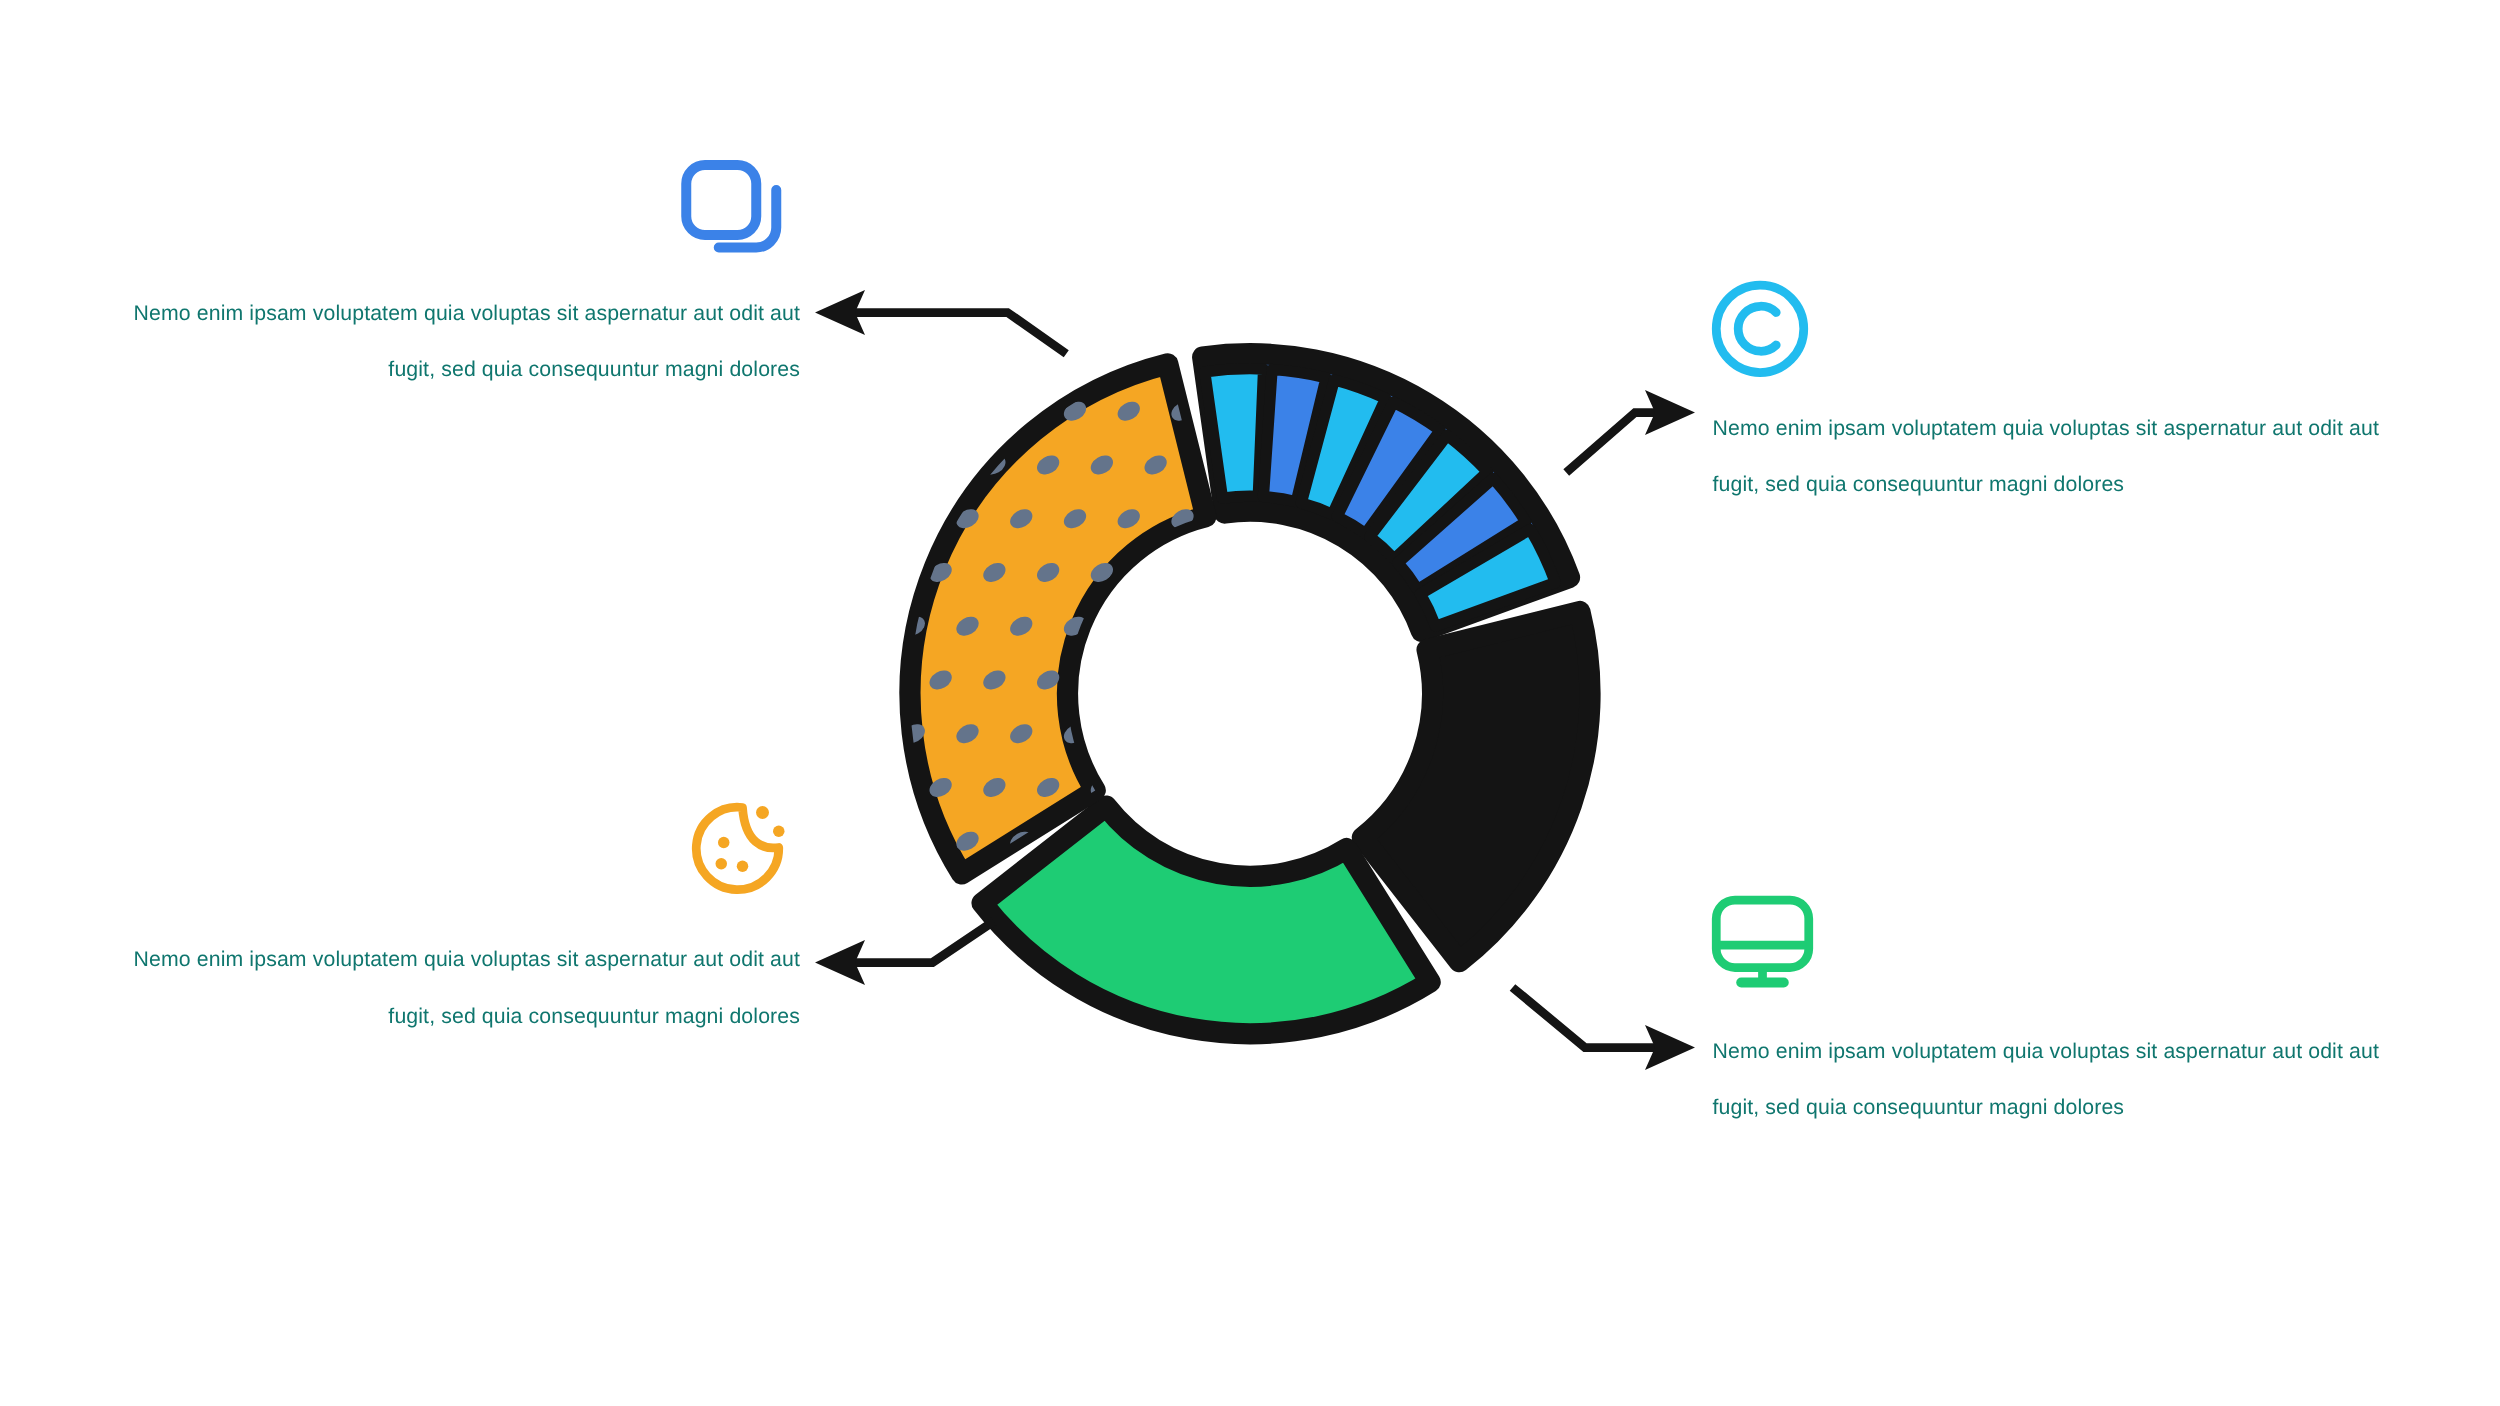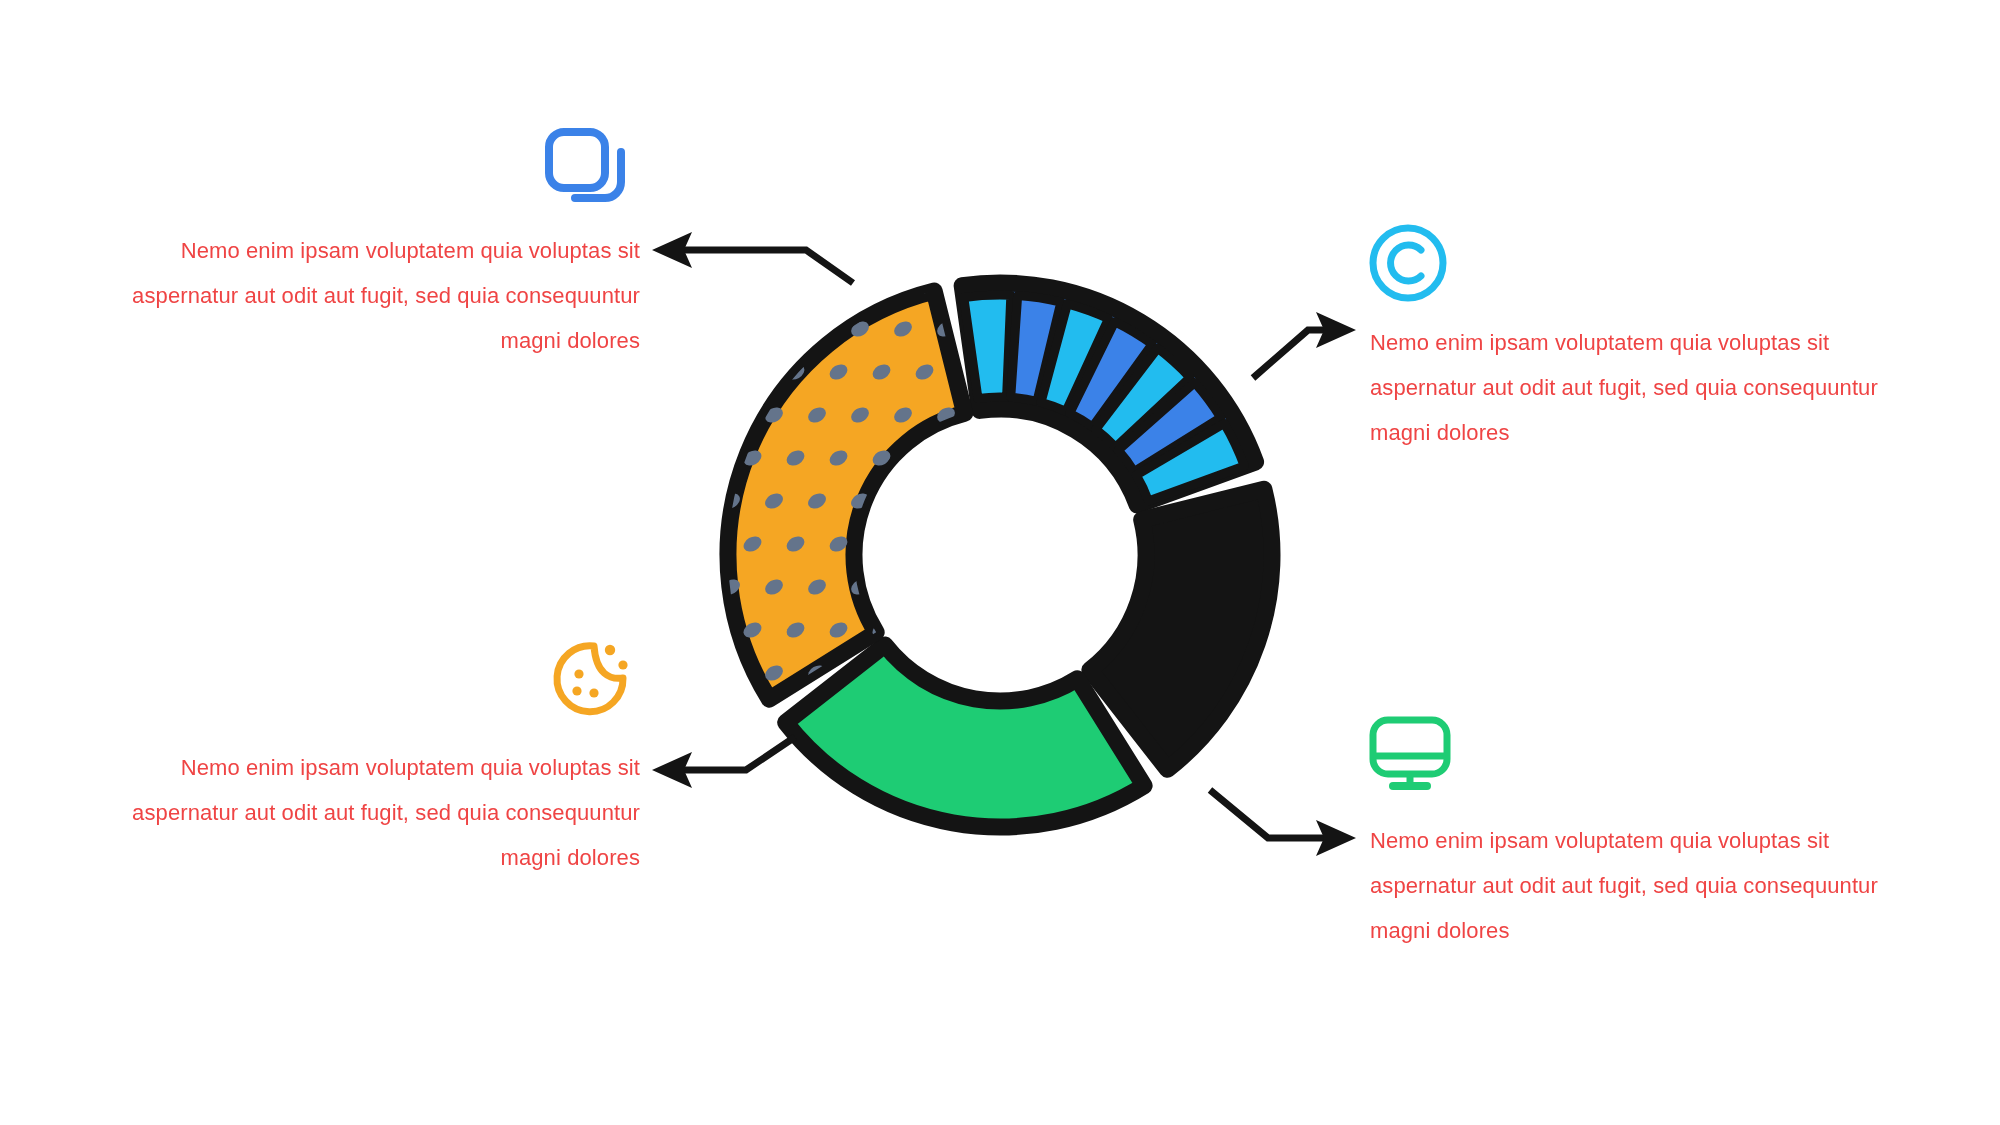--- a/index.html
+++ b/index.html
@@ -6,22 +6,22 @@
   body{
     width:2000px;height:1125px;background:#ffffff;
     font-family:"Liberation Sans", sans-serif;
     overflow:hidden;position:relative;
   }
   #stage{position:absolute;left:0;top:0;width:2000px;height:1125px;}
 
   .block{position:absolute;}
 
   .para{
-    color:#ef4444;
-    font-size:22px;
+    color:#0f766e;
+    font-size:17px;
     line-height:45px;
     font-family:"Liberation Sans", sans-serif;
     letter-spacing:0.1px;
   }
   .para-right{text-align:right;}
   .para-left{text-align:left;}
 
   .icon{position:absolute;}
 
   

